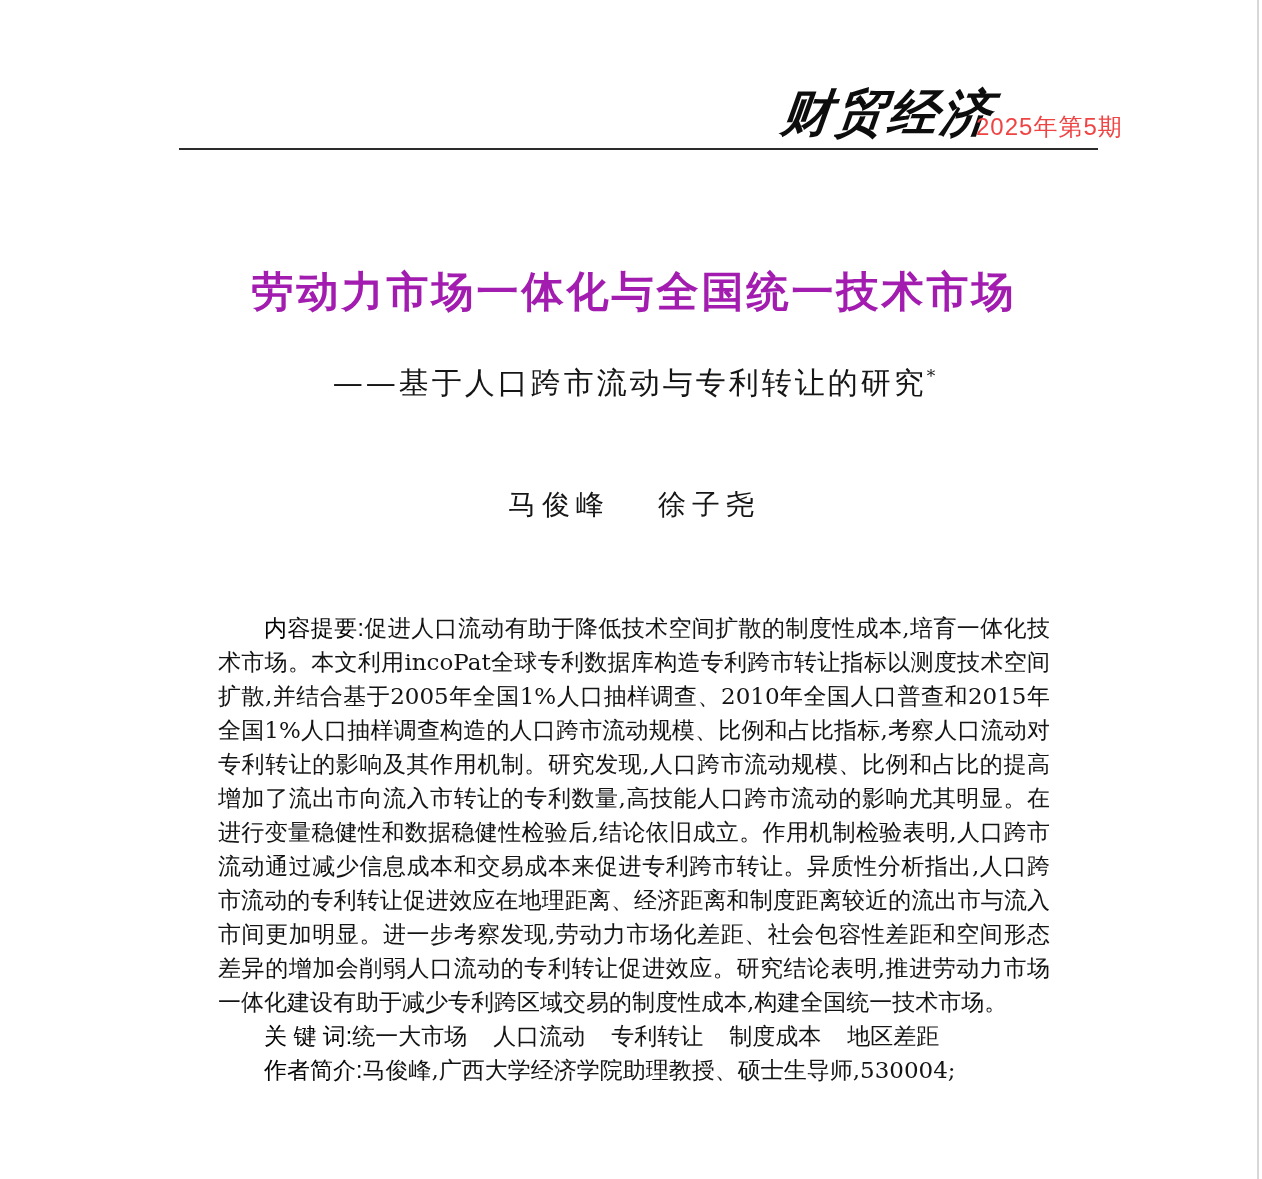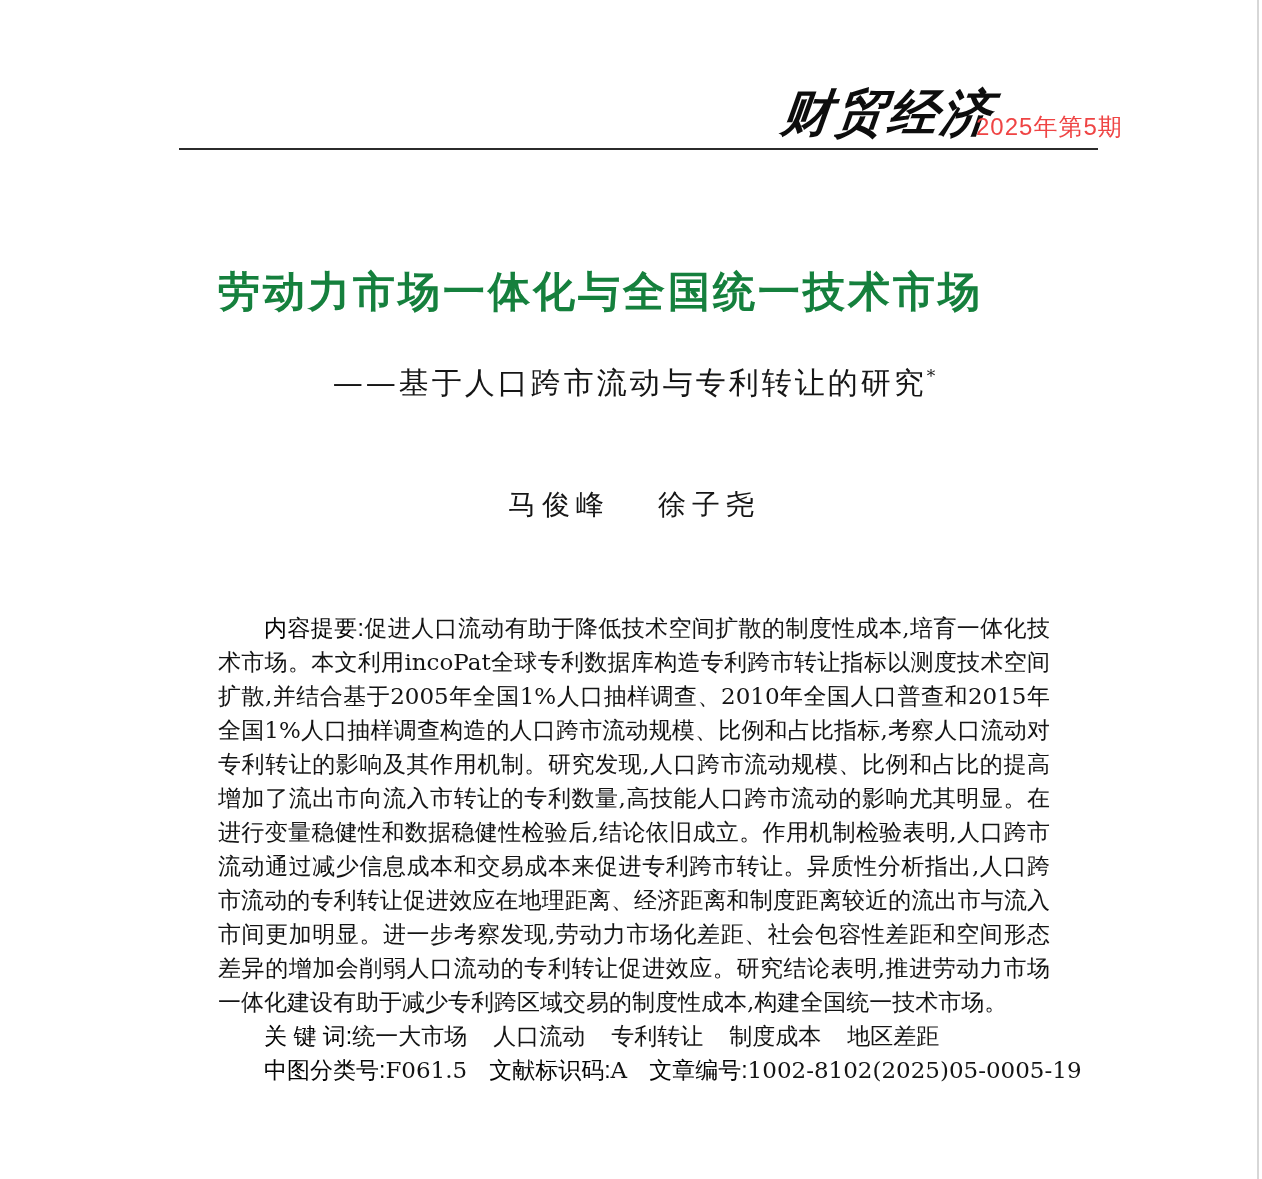--- a/index.html
+++ b/index.html
@@ -36,24 +36,24 @@
   }
   .header-rule {
     position: absolute; left: 179px; top: 148px; width: 919px; height: 2px;
     background: #2b2b2b;
   }
 
   
   .content { position: absolute; left: 218px; width: 832px; }
 
   .article-title {
-    top: 266px; text-align: left;
+    top: 266px; text-align: center;
     font-family: "Liberation Sans", sans-serif;
     font-size: 42px; font-weight: 900; letter-spacing: 3px;
-    line-height: 52px; color: #15803d; white-space: nowrap;
+    line-height: 52px; color: #a21caf; white-space: nowrap;
   }
   .article-subtitle {
     top: 356px; text-align: center;
     font-size: 30px; letter-spacing: 3px; line-height: 40px;
     color: #161616; white-space: nowrap;
   }
   .article-subtitle sup { font-size: 17px; letter-spacing: 0; }
   .author-line {
     top: 486px; text-align: center;
     font-size: 28px; letter-spacing: 6px; line-height: 38px; color: #161616;
@@ -98,20 +98,20 @@
   <div class="content author-line">
     <span class="author-name">马俊峰</span><span class="author-name">徐子尧</span>
   </div>
 
   <p class="content abstract"><b class="lbl">内容提要:</b><span>促进人口流动有助于降低技术空间扩散的制度性成本,培育一体化技术市场。本文利用incoPat全球专利数据库构造专利跨市转让指标以测度技术空间扩散,并结合基于2005年全国1%人口抽样调查、2010年全国人口普查和2015年全国1%人口抽样调查构造的人口跨市流动规模、比例和占比指标,考察人口流动对专利转让的影响及其作用机制。研究发现,人口跨市流动规模、比例和占比的提高增加了流出市向流入市转让的专利数量,高技能人口跨市流动的影响尤其明显。在进行变量稳健性和数据稳健性检验后,结论依旧成立。作用机制检验表明,人口跨市流动通过减少信息成本和交易成本来促进专利跨市转让。异质性分析指出,人口跨市流动的专利转让促进效应在地理距离、经济距离和制度距离较近的流出市与流入市间更加明显。进一步考察发现,劳动力市场化差距、社会包容性差距和空间形态差异的增加会削弱人口流动的专利转让促进效应。研究结论表明,推进劳动力市场一体化建设有助于减少专利跨区域交易的制度性成本,构建全国统一技术市场。</span></p>
 
   <div class="content meta">
 
     <div class="meta-line"><b class="lbl">关 键 词:</b><span class="kw-item">统一大市场</span><span class="kw-item">人口流动</span><span class="kw-item">专利转让</span><span class="kw-item">制度成本</span><span class="kw-item">地区差距</span></div>
 
+    <div class="meta-line"><b class="lbl">作者简介:</b><span>马俊峰,广西大学经济学院助理教授、硕士生导师,530004;</span></div>
 
 
-    <div class="meta-line"><span class="cls-group"><b class="lbl">中图分类号:</b><span>F061.5</span></span><span class="cls-group"><b class="lbl">文献标识码:</b><span>A</span></span><span class="cls-group"><b class="lbl">文章编号:</b><span>1002-8102(2025)05-0005-19</span></span></div>
 
   </div>
 
   <div class="page-edge"></div>
 </div>
 
 </body></html>

